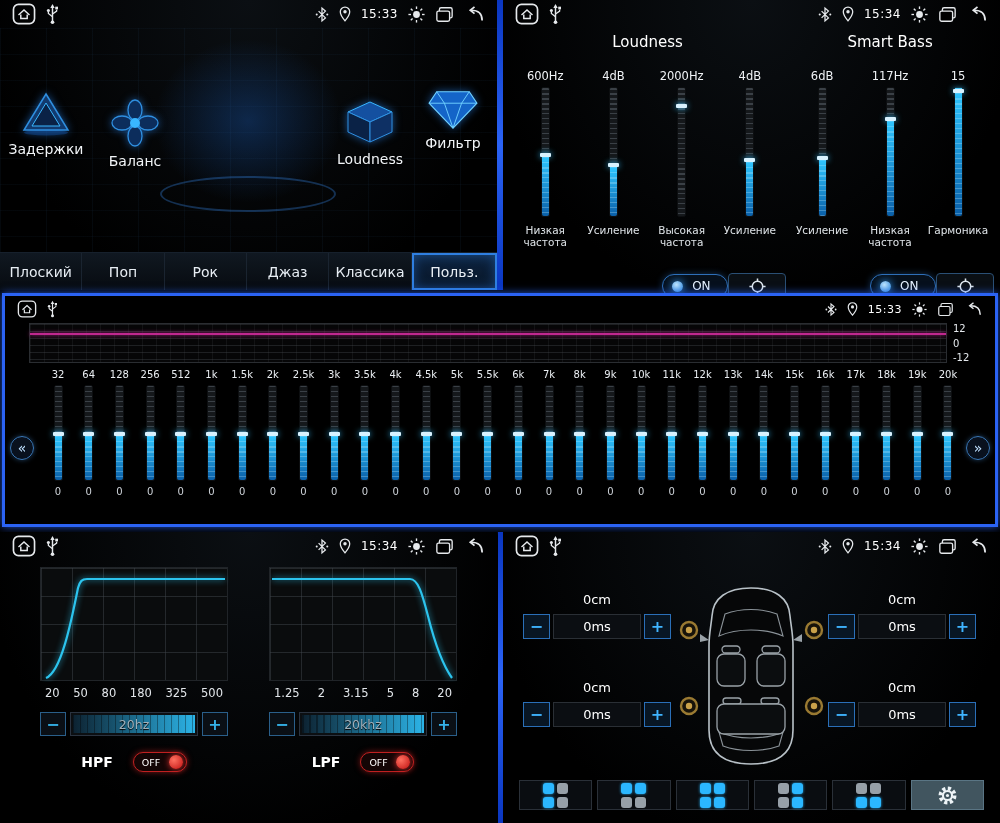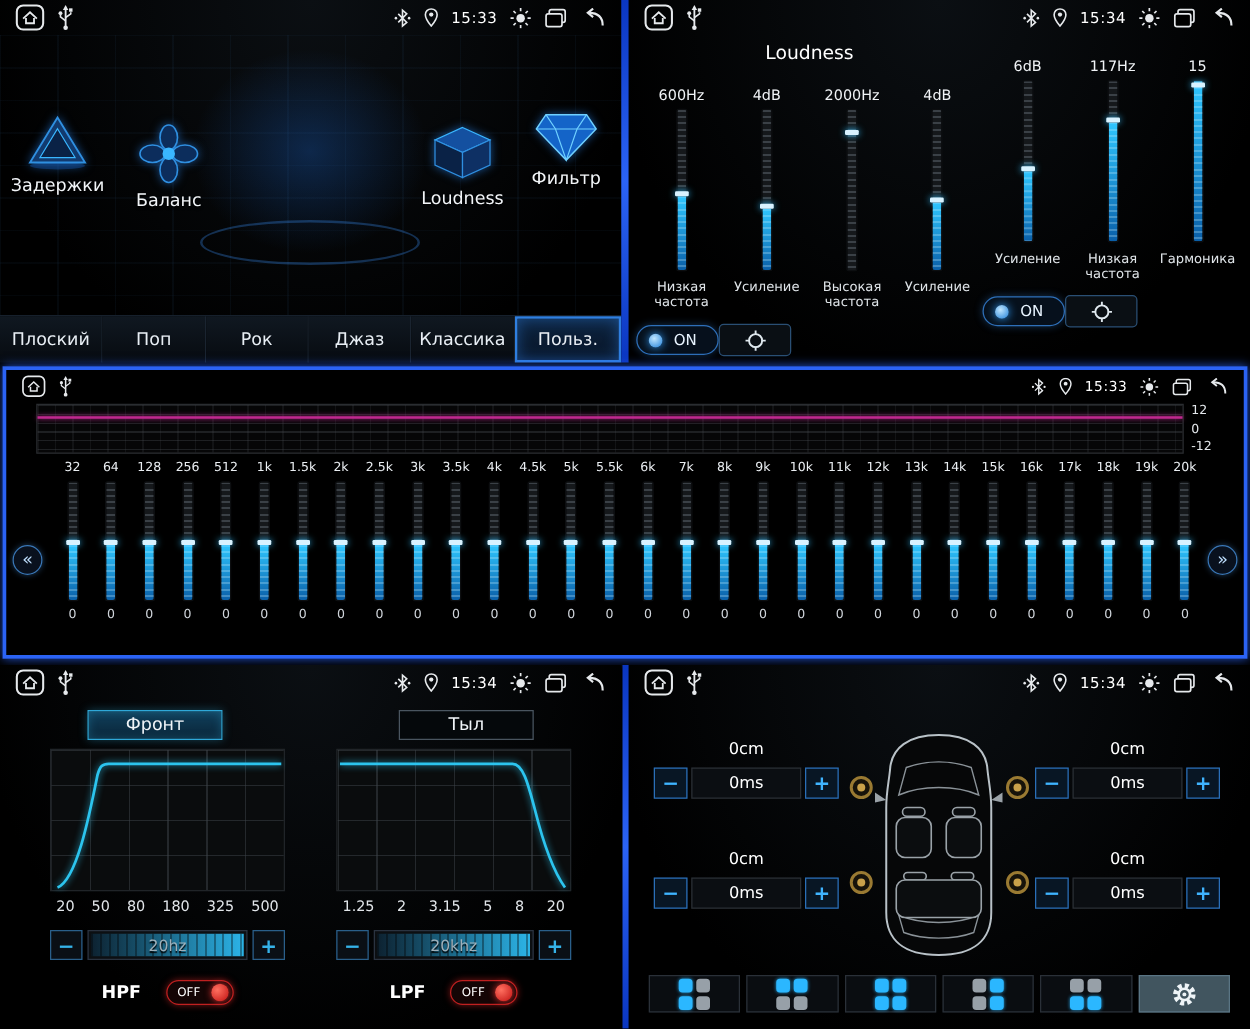--- a/index.html
+++ b/index.html
@@ -51,21 +51,21 @@
   
   .tr-body{display:flex;padding:0 6px}
   .lgroup{display:flex;flex-direction:column}
   .lgroup.g1{flex:4}.lgroup.g2{flex:3}
   .gtitle{text-align:center;font-size:15px;color:#fff;margin-top:5px;height:18px}
   .srow{display:flex;justify-content:space-evenly;margin-top:18px}
   .lslider{display:flex;flex-direction:column;align-items:center;width:64px}
   .stop{font-size:11.5px;color:#f0f3f6;height:15px}
   .lslider .vslider{height:130px;margin-top:3px}
   .sbot{font-size:10.5px;color:#dfe4e8;text-align:center;margin-top:7px;line-height:1.15;height:26px}
-  .ctrl-row{display:flex;justify-content:flex-start;align-items:center;margin-top:9px}
+  .ctrl-row{display:flex;justify-content:flex-end;align-items:center;margin-top:23px}
   .toggle-on{width:66px;height:24px;border:1px solid #2e6fb8;border-radius:13px;display:flex;align-items:center;
     gap:9px;padding:0 9px;background:#06101c;box-shadow:0 0 7px rgba(46,111,184,.45)}
   .dot{width:11px;height:11px;border-radius:50%;background:radial-gradient(circle at 40% 35%,#bfe6ff,#1e7fd8);
     box-shadow:0 0 8px #2f9fff}
   .tlabel{font-size:12px;color:#e8f4ff}
   .target-btn{width:58px;height:26px;background:#0a0f14;border:1px solid #2a4f74;border-radius:4px;
     color:#dfe8ee;display:flex;align-items:center;justify-content:center}
 
   
   #p-eq{border:3px solid #2b63f5;box-shadow:0 0 8px rgba(43,99,245,.8);background:#000}
@@ -399,20 +399,21 @@
           </div>
           <button class="target-btn">
             <svg width="19" height="19">
                 <use href="#i-target"></use>
               </svg>
           </button>
         </div>
       </div>
 
       <div class="lgroup g2">
+        <div class="gtitle">Smart Bass</div>
         <div class="srow">
 
             <div class="lslider">
               <div class="stop">6dB</div>
               <div class="vslider">
                 <div class="vfill" style="height: 44%;"></div>
                 <div class="vcap" style="bottom: 44%;"></div>
               </div>
               <div class="sbot">Усиление</div>
             </div>
@@ -819,24 +820,20 @@
             </svg>
           </span>
         <span class="sb-ic">
             <svg width="21" height="17">
               <use href="#i-back"></use>
             </svg>
           </span>
       </div>
     </div>
 
-    <div class="tabs">
-      <div class="tab sel">Фронт</div>
-      <div class="tab">Тыл</div>
-    </div>
 
     <div class="graphs">
       <div class="xg-col">
         <div class="xgraph">
           <svg width="188" height="114" viewBox="0 0 188 114">
             <path class="xcurve" d="M5 110 C20 104 30 55 37 20 C39 13 41 11 46 11 L184 11"></path>
           </svg>
         </div>
         <div class="ticks">
           <span>20</span>

